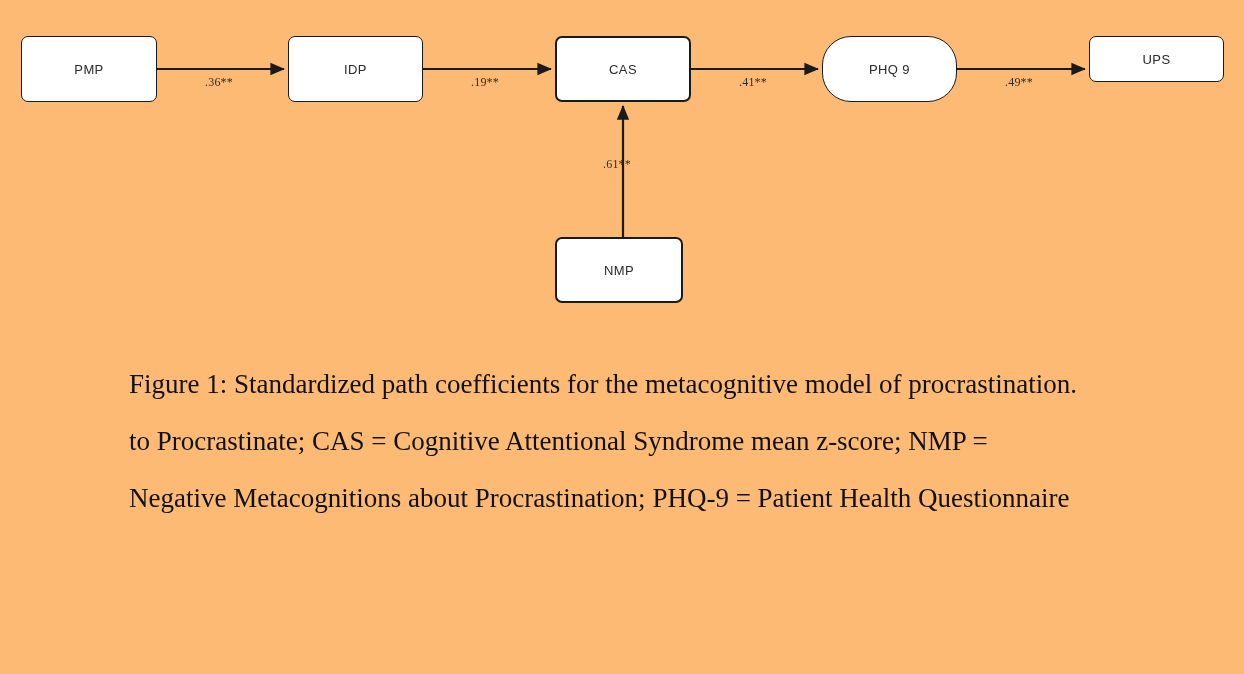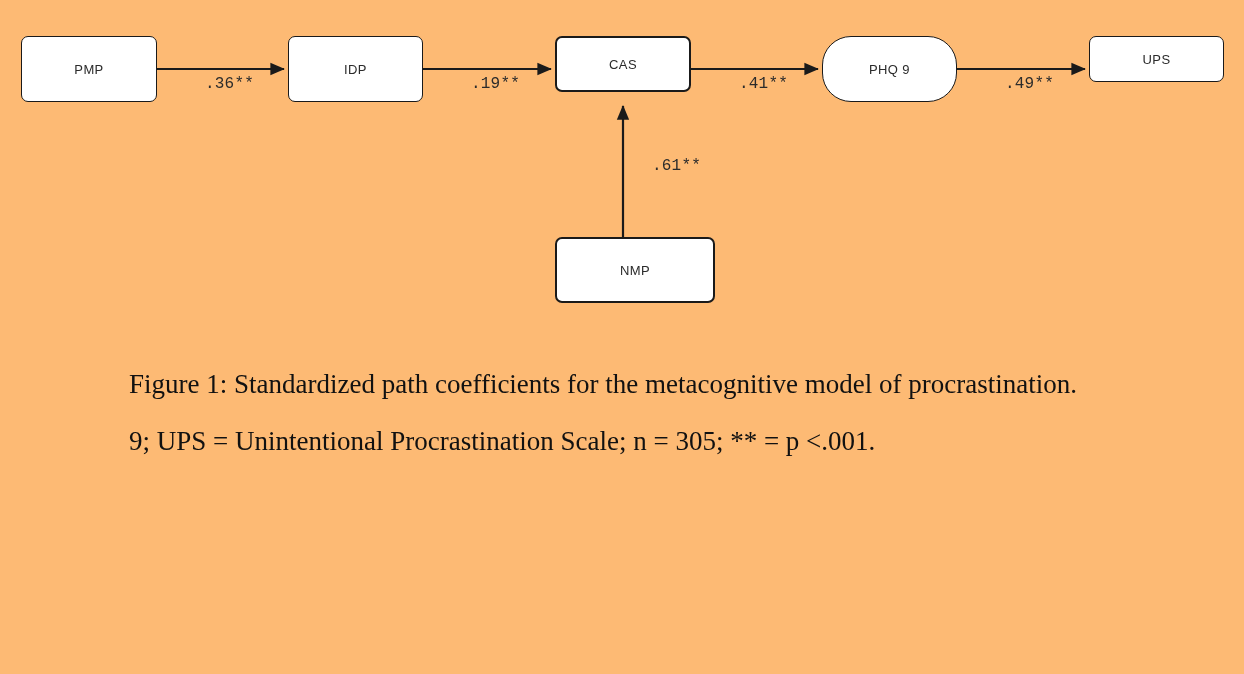--- a/index.html
+++ b/index.html
@@ -39,22 +39,22 @@
   }
   .node-label {
     font-family: "Liberation Sans", sans-serif;
     font-size: 13px;
     color: #2b2b2b;
     letter-spacing: 0.4px;
     white-space: nowrap;
   }
   .coef {
     position: absolute;
-    font-family: Liberation Mono, monospace;
-    font-size: 16px;
+    font-family: Liberation Serif, serif;
+    font-size: 12px;
     color: #2b2b2b;
     white-space: nowrap;
     letter-spacing: 0.2px;
   }
   #edges {
     position: absolute;
     left: 0;
     top: 0;
     width: 1244px;
     height: 330px;
@@ -101,42 +101,43 @@
     </svg>
 
     <div class="node" style="left:21px; top:36px; width:136px; height:66px;">
       <span class="node-label">PMP</span>
     </div>
 
     <div class="node" style="left:288px; top:36px; width:135px; height:66px;">
       <span class="node-label">IDP</span>
     </div>
 
-    <div class="node emphasis" style="left:555px; top:36px; width:136px; height:56px;">
+    <div class="node emphasis" style="left:555px; top:36px; width:136px; height:66px;">
       <span class="node-label">CAS</span>
     </div>
 
     <div class="node" style="left:822px; top:36px; width:135px; height:66px;border-radius:29px;">
       <span class="node-label">PHQ 9</span>
     </div>
 
     <div class="node" style="left:1089px; top:36px; width:135px; height:46px;">
       <span class="node-label">UPS</span>
     </div>
 
-    <div class="node emphasis" style="left:555px; top:237px; width:160px; height:66px;">
+    <div class="node emphasis" style="left:555px; top:237px; width:128px; height:66px;">
       <span class="node-label">NMP</span>
     </div>
 
     <span class="coef" style="left:205px; top:75px;">.36**</span>
     <span class="coef" style="left:471px; top:75px;">.19**</span>
     <span class="coef" style="left:739px; top:75px;">.41**</span>
     <span class="coef" style="left:1005px; top:75px;">.49**</span>
-    <span class="coef" style="left:652px; top:157px;">.61**</span>
+    <span class="coef" style="left:603px; top:157px;">.61**</span>
 
   </div>
 
   <div id="caption">
     <div class="cap-line">Figure 1: Standardized path coefficients for the metacognitive model of procrastination.</div>
-    <div class="cap-line">9; UPS = Unintentional Procrastination Scale; n = 305; ** = p &lt;.001.</div>
+    <div class="cap-line">to Procrastinate; CAS = Cognitive Attentional Syndrome mean z-score; NMP =</div>
+    <div class="cap-line">Negative Metacognitions about Procrastination; PHQ-9 = Patient Health Questionnaire</div>
   </div>
 
 </div>
 
 </body></html>

